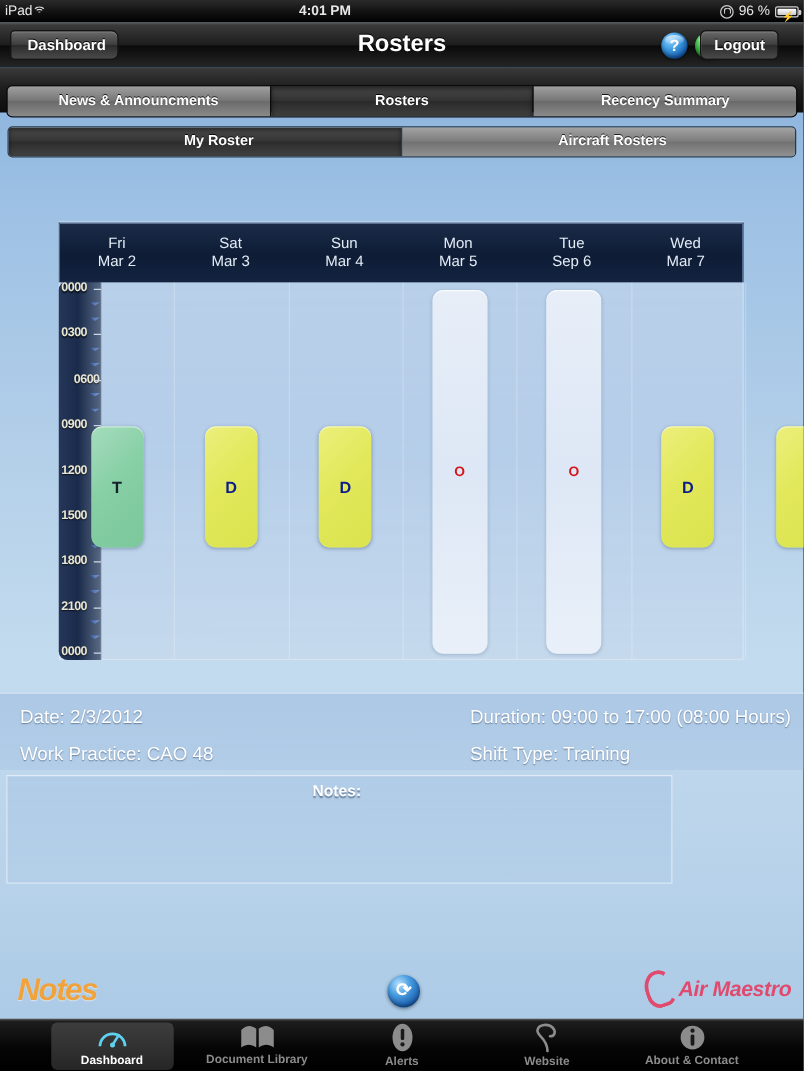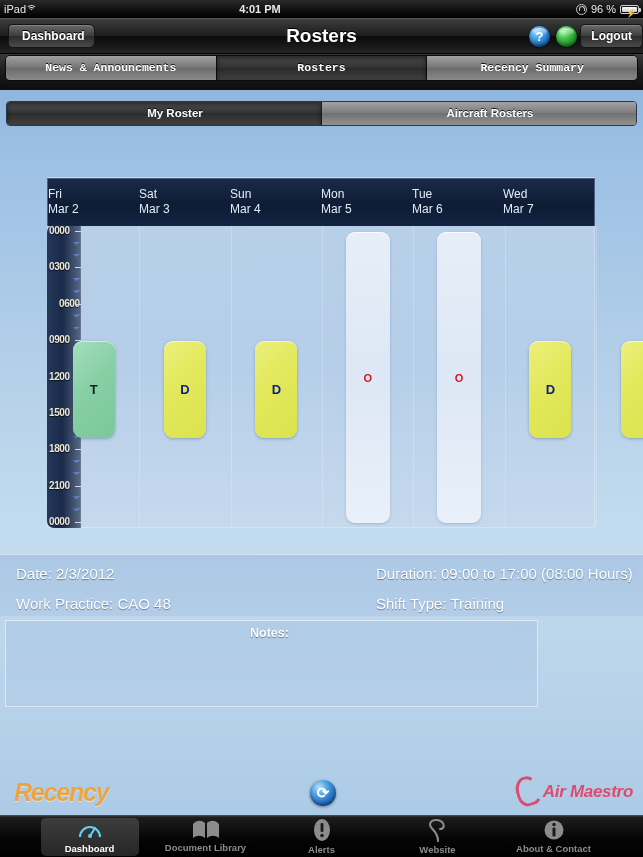--- a/index.html
+++ b/index.html
@@ -55,21 +55,21 @@
     border:1px solid #141414; border-radius:4px 6px 6px 4px;
     color:#fff; font-size:12px; font-weight:bold; line-height:22px;
     text-shadow:0 -1px 0 #000; box-shadow:inset 0 1px 0 rgba(255,255,255,.18);
   }
   .btn-back::before{
     content:""; position:absolute; left:-7px; top:4px; width:15px; height:15px;
     background:linear-gradient(135deg,#5c5c5c,#333); border-left:1px solid #141414;
     border-bottom:1px solid #141414; transform:rotate(45deg); border-radius:3px; z-index:-1;
   }
   .btn-logout{
-    position:absolute; right:0; top:6px; height:24px; padding:0 10px;
+    position:absolute; right:20px; top:6px; height:24px; padding:0 10px;
     background:linear-gradient(180deg,#6a6a6a,#3c3c3c 50%,#2b2b2b 51%,#4a4a4a);
     border:1px solid #141414; border-radius:5px;
     color:#fff; font-size:12px; font-weight:bold; line-height:22px; text-shadow:0 -1px 0 #000;
     box-shadow:inset 0 1px 0 rgba(255,255,255,.18);
   }
   .orb{ position:absolute; top:8px; width:21px; height:21px; border-radius:50%; }
   .orb-help{ right:93px;
     background:radial-gradient(circle at 35% 28%, #8fd0ff 0%, #3f9be0 38%, #1559ad 75%, #0d3f82 100%);
     box-shadow:0 1px 2px rgba(0,0,0,.6), inset 0 -2px 3px rgba(0,0,0,.35);
     color:#fff; font-size:13px; font-weight:bold; text-align:center; line-height:21px;
@@ -83,23 +83,23 @@
     box-shadow:0 1px 2px rgba(0,0,0,.6), inset 0 -2px 3px rgba(0,0,0,.35);
   }
   .orb-status::after{
     content:""; position:absolute; left:3px; top:2px; width:15px; height:8px; border-radius:50%;
     background:linear-gradient(180deg,rgba(255,255,255,.6),rgba(255,255,255,0));
   }
 
   
   .seg-wrap{ position:absolute; top:54px; left:0; width:643px; height:36px;
     background:linear-gradient(180deg,#3a3a3a,#1b1b1b 50%,#0d0d0d); }
-  .seg{ position:absolute; top:1px; left:5px; width:633px; height:26px; display:flex;
+  .seg{ position:absolute; top:14px; left:5px; width:633px; height:26px; display:flex;
         border:1px solid #0b0b0b; border-radius:5px; overflow:hidden;
-        box-shadow:inset 0 1px 0 rgba(255,255,255,.15);font-family:Liberation Mono, monospace; }
+        box-shadow:inset 0 1px 0 rgba(255,255,255,.15); }
   .seg .sgi{ flex:1; text-align:center; line-height:24px; font-size:11.5px; font-weight:bold;
         color:#fff; text-shadow:0 -1px 0 rgba(0,0,0,.85); border-right:1px solid #0b0b0b;
         background:linear-gradient(180deg,#a0a0a0,#767676 48%,#6a6a6a 50%,#8a8a8a); }
   .seg .sgi:last-child{ border-right:none; }
   .seg .sgi.on{ background:linear-gradient(180deg,#4b4b4b,#323232 48%,#2a2a2a 50%,#404040);
         box-shadow:inset 0 2px 4px rgba(0,0,0,.55); }
 
   
   .seg2-wrap{ position:absolute; top:96px; left:0; width:643px; height:36px; }
   .seg2{ position:absolute; top:5px; left:6px; width:631px; height:25px; display:flex;
@@ -113,21 +113,21 @@
         box-shadow:inset 0 2px 4px rgba(0,0,0,.5); }
 
   
   .chart{ position:absolute; left:47px; top:178px; width:550px; height:352px; }
   .chart-head{
     position:absolute; left:0; top:0; width:548px; height:48px;
     background:linear-gradient(180deg,#1a2b48 0%,#0e1c35 55%,#132340 100%);
     border:1px solid #4d6283; border-bottom:none; display:flex;
     box-shadow:0 -1px 0 rgba(255,255,255,.35);
   }
-  .chart-head .dcol{ flex:1; text-align:left; color:#e3ecf6; font-size:12px;
+  .chart-head .dcol{ flex:1; text-align:center; color:#e3ecf6; font-size:12px;
     line-height:15px; padding-top:8px; }
   .chart-head .dcol .dd{ font-size:12px; }
   .chart-body{ position:absolute; left:0; top:48px; width:548px; height:302px;
     border:1px solid rgba(255,255,255,.30); border-top:none;
     background:linear-gradient(180deg, rgba(197,214,236,.62), rgba(183,205,233,.58) 45%, rgba(199,216,236,.62)); }
   .axis{
     position:absolute; left:-1px; top:-1px; width:34px; height:303px;
     background:linear-gradient(90deg,#25375a 0%,#1a2a4a 45%,#16254299 100%);
     border-radius:7px 0 0 7px; box-shadow:inset -1px 0 0 rgba(255,255,255,.10);
     overflow:hidden;
@@ -252,21 +252,21 @@
         <div class="dcol">
           <div>Sun</div>
           <div class="dd">Mar 4</div>
         </div>
         <div class="dcol">
           <div>Mon</div>
           <div class="dd">Mar 5</div>
         </div>
         <div class="dcol">
           <div>Tue</div>
-          <div class="dd">Mar 6</div>
+          <div class="dd">Sep 6</div>
         </div>
         <div class="dcol">
           <div>Wed</div>
           <div class="dd">Mar 7</div>
         </div>
       </div>
     <div class="chart-body">
       <div id="gridCols">
           <div class="grid-col" style="left: 91.3333px;"></div>
           <div class="grid-col" style="left: 182.667px;"></div>
@@ -329,21 +329,21 @@
     <div class="ln" style="left:376px; top:10px;">Duration: 09:00 to 17:00 (08:00 Hours)</div>
     <div class="ln" style="left:376px; top:40px;">Shift Type: Training</div>
   </div>
 
   <div class="notes-box">
     <div class="box-title" style="left:244px;">Notes:</div>
     <div style="position:absolute;left:8px;top:26px;color:#fff;font-size:12px;"></div>
   </div>
 
   <div class="brand">
-    <div class="avinet">Recency</div>
+    <div class="avinet">Notes</div>
     <div class="airm-swirl"></div>
     <div class="airm">Air Maestro</div>
   </div>
   <div class="refresh">⟳</div>
 
   <div class="tabbar" id="tabbar">
       <div class="tbi on">
         <span>
           <svg width="26" height="22" viewBox="0 0 26 22">
             <path d="M3 18 A10 10 0 1 1 23 18" fill="none" stroke="#5fd0ef" stroke-width="2.2"></path>

